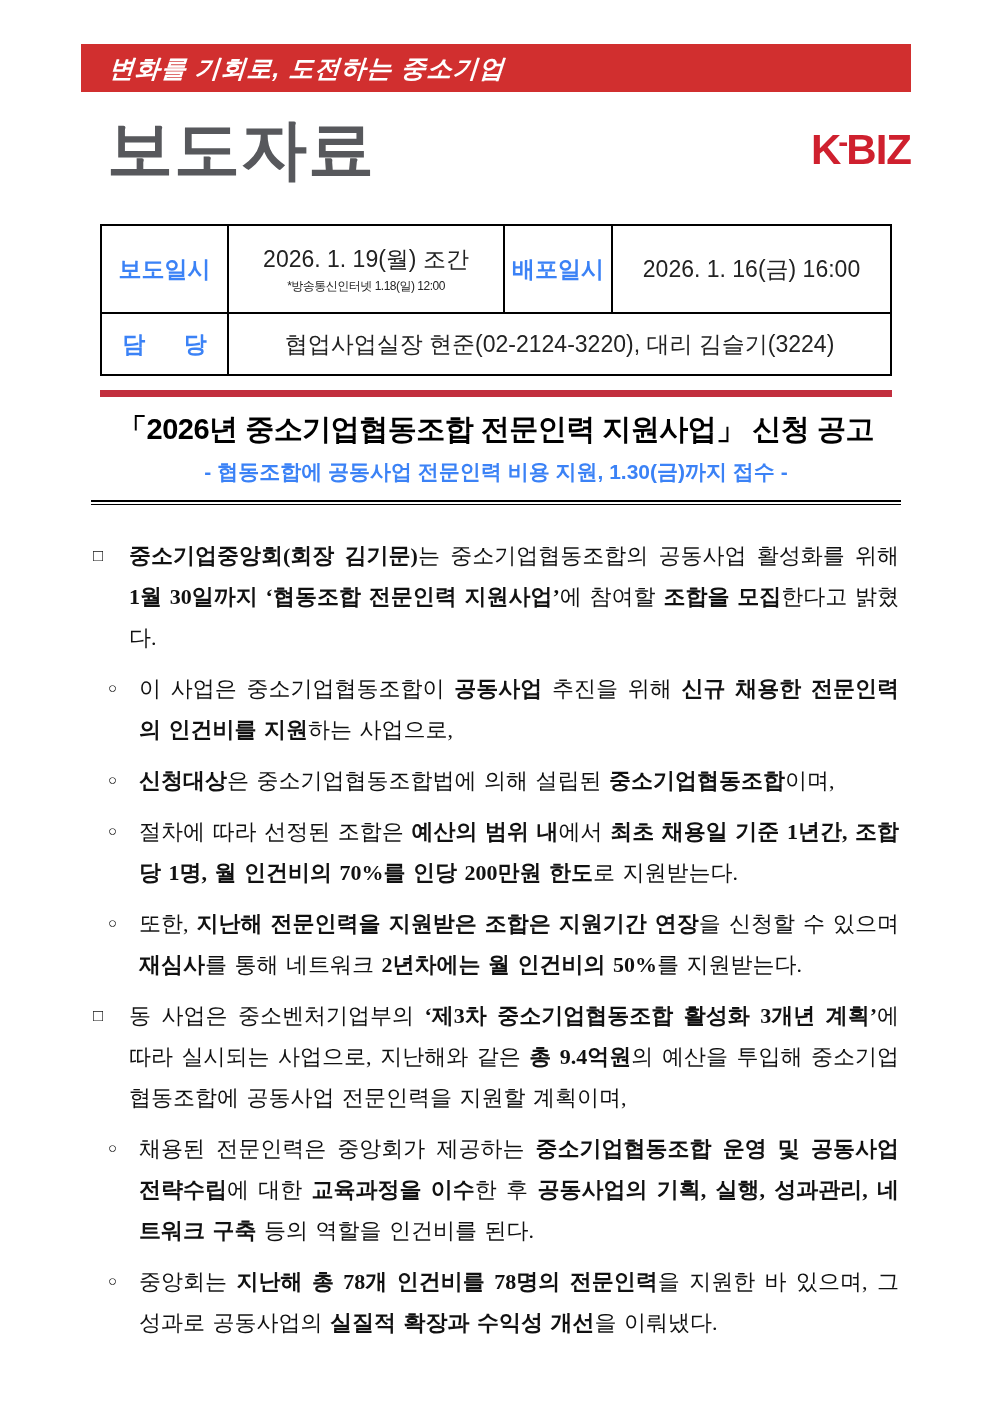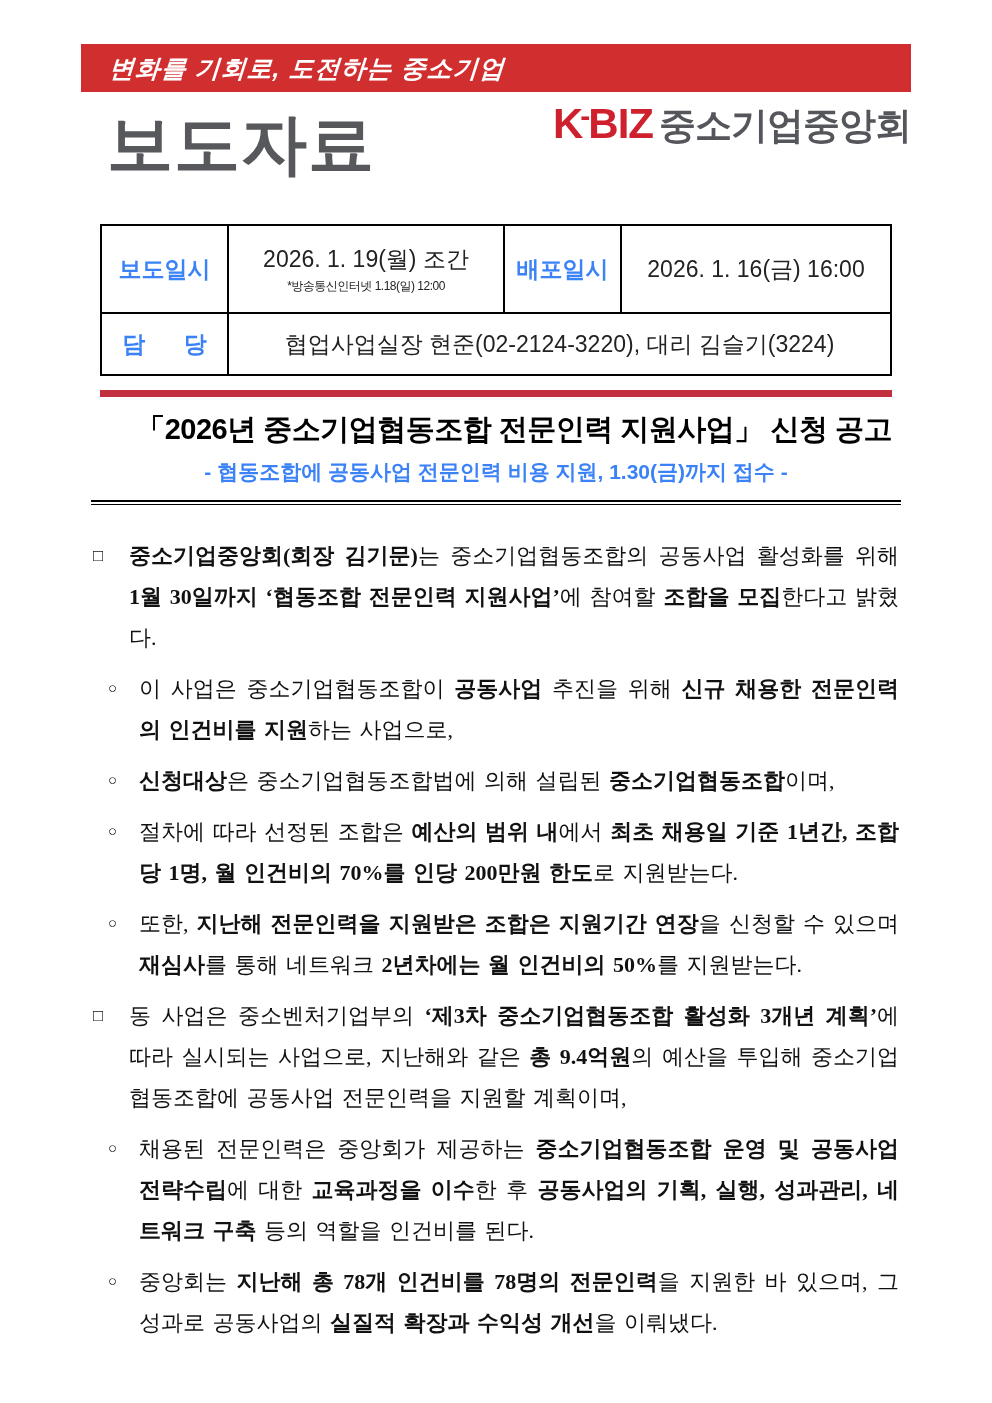--- a/index.html
+++ b/index.html
@@ -24,21 +24,21 @@
   .slogan {
     color:#fff;
     font-family:"Liberation Sans","DejaVu Sans",sans-serif;
     font-size:25px; font-weight:bold; font-style:italic;
     letter-spacing:1px;
     transform:skewX(-4deg);
   }
   .masthead {
     width:830px; height:100px;
     margin:8px auto 0;
-    display:flex; justify-content:space-between; 
+    display:flex; justify-content:space-between; align-items:center;
   }
   .doc-type {
     font-family:"Liberation Sans","DejaVu Sans",sans-serif;
     font-size:66px; font-weight:900;
     color:var(--doc-type-gray,#57585c);
     letter-spacing:1px;
     margin-left:26px;
   }
   .logo { display:flex; align-items:baseline; }
   .logo-en {
@@ -71,31 +71,31 @@
   }
   .info-table th {
     font-size:23px; font-weight:700; color:#3b82f6;
     white-space:pre;
   }
   .info-table td { font-size:23px; font-weight:500; color:#222; }
   .row-dates { height:88px; }
   .row-contact { height:62px; }
   .col-label1 { width:127px; }
   .col-value1 { width:276px; }
-  .col-label2 { width:117px; }
+  .col-label2 { width:108px; }
   .date-note { font-size:12px; font-weight:500; margin-top:3px; letter-spacing:-0.5px; }
   
   .red-bar {
     width:792px; height:7px;
     margin:14px auto 0;
     background:var(--bar-red,#c22f3e);
   }
   .headline {
     width:792px; margin:13px auto 0;
-    text-align:right;
+    text-align:center;
     font-family:"Liberation Sans","DejaVu Sans",sans-serif;
     font-size:29px; font-weight:800; color:#000;
     letter-spacing:-0.5px;
   }
   .subheadline {
     width:792px; margin:8px auto 0;
     text-align:center;
     font-family:"Liberation Sans","DejaVu Sans",sans-serif;
     font-size:21px; font-weight:700; color:#3b82f6;
   }
@@ -129,21 +129,20 @@
   <div class="banner">
     <span class="slogan">변화를 기회로, 도전하는 중소기업</span>
   </div>
 
   <div class="masthead">
     <div class="doc-type">보도자료</div>
     <div class="logo">
       <span class="logo-en">K</span>
         <span class="logo-dash">-</span>
         <span class="logo-en">BIZ</span>
-      <span class="logo-kr">중소기업중앙회</span>
     </div>
   </div>
 
   <table class="info-table">
     <tbody>
         <tr class="row-dates">
       <th class="col-label1">보도일시</th>
       <td class="col-value1">
         <div>2026. 1. 19(월) 조간</div>
         <div class="date-note">*방송통신인터넷 1.18(일) 12:00</div>

